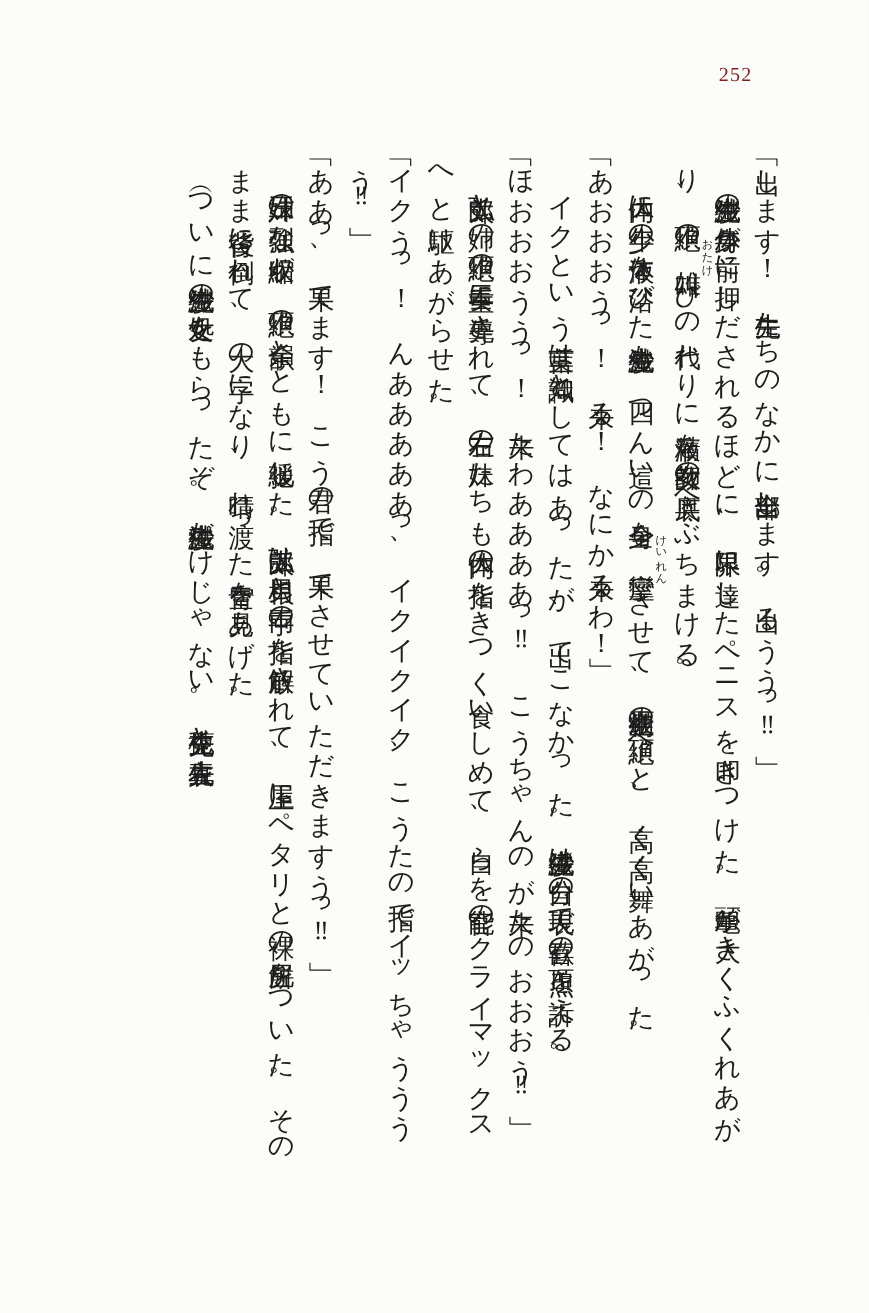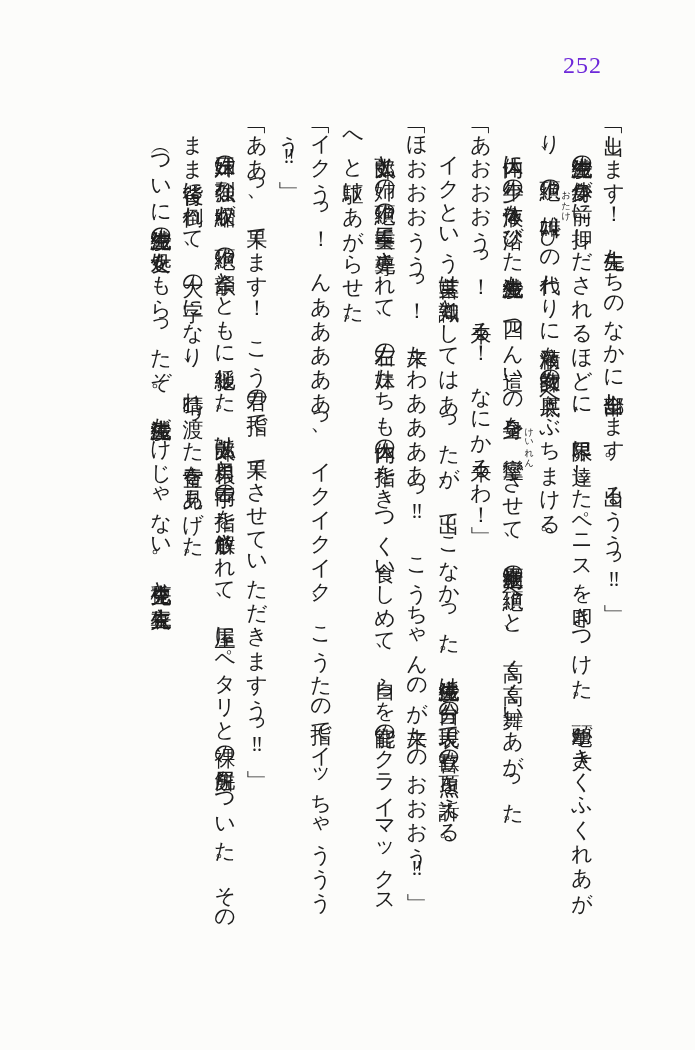--- a/index.html
+++ b/index.html
@@ -14,23 +14,23 @@
     width: 695px;
     height: 1050px;
     background: #fcfcfa;
     overflow: hidden;
     font-family: "Liberation Serif", "DejaVu Serif", serif;
   }
   .page-number {
     position: absolute;
     top: 52px;
     right: 93px;
-    font-size: 24px;
+    font-size: 16px;
     letter-spacing: 1px;
-    color: #6d28d9;
+    color: #7f1d1d;
     font-family: "Liberation Serif", "DejaVu Serif", serif;
   }
   .text-block {
     position: absolute;
     top: 120px;
     left: 82px;
     width: 548px;
     height: 800px;
     writing-mode: vertical-rl;
     text-orientation: upright;

